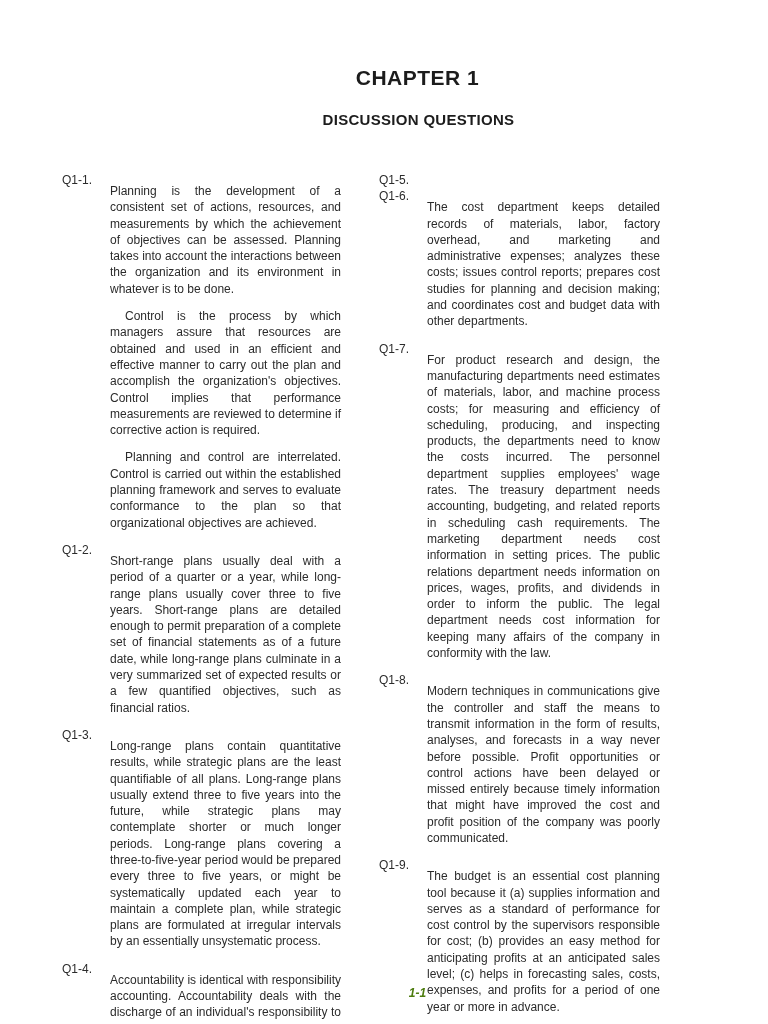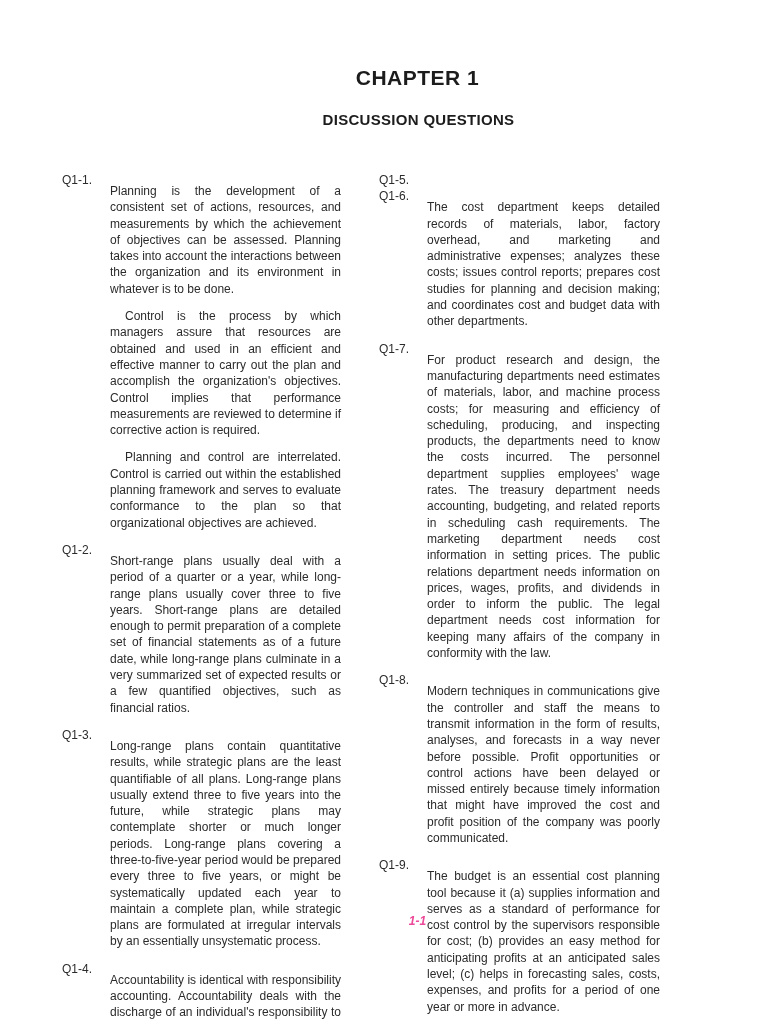--- a/index.html
+++ b/index.html
@@ -71,28 +71,28 @@
     color: #2b2b2b;
   }
   .q-body p {
     margin: 11px;
   }
   .q-body p + p {
     text-indent: 15px;
   }
   .page-number {
     position: absolute;
-    top: 914px;
+    top: 986px;
     left: 113px;
     width: 609px;
     text-align: center;
     font-size: 12px;
     font-weight: bold;
     font-style: italic;
-    color: #ec4899;
+    color: #4d7c0f;
   }
 </style>
 </head>
 <body>
 
 <div class="page">
   <h1 class="chapter-title">CHAPTER 1</h1>
   <h2 class="section-title">DISCUSSION QUESTIONS</h2>
 
   <div class="columns">

